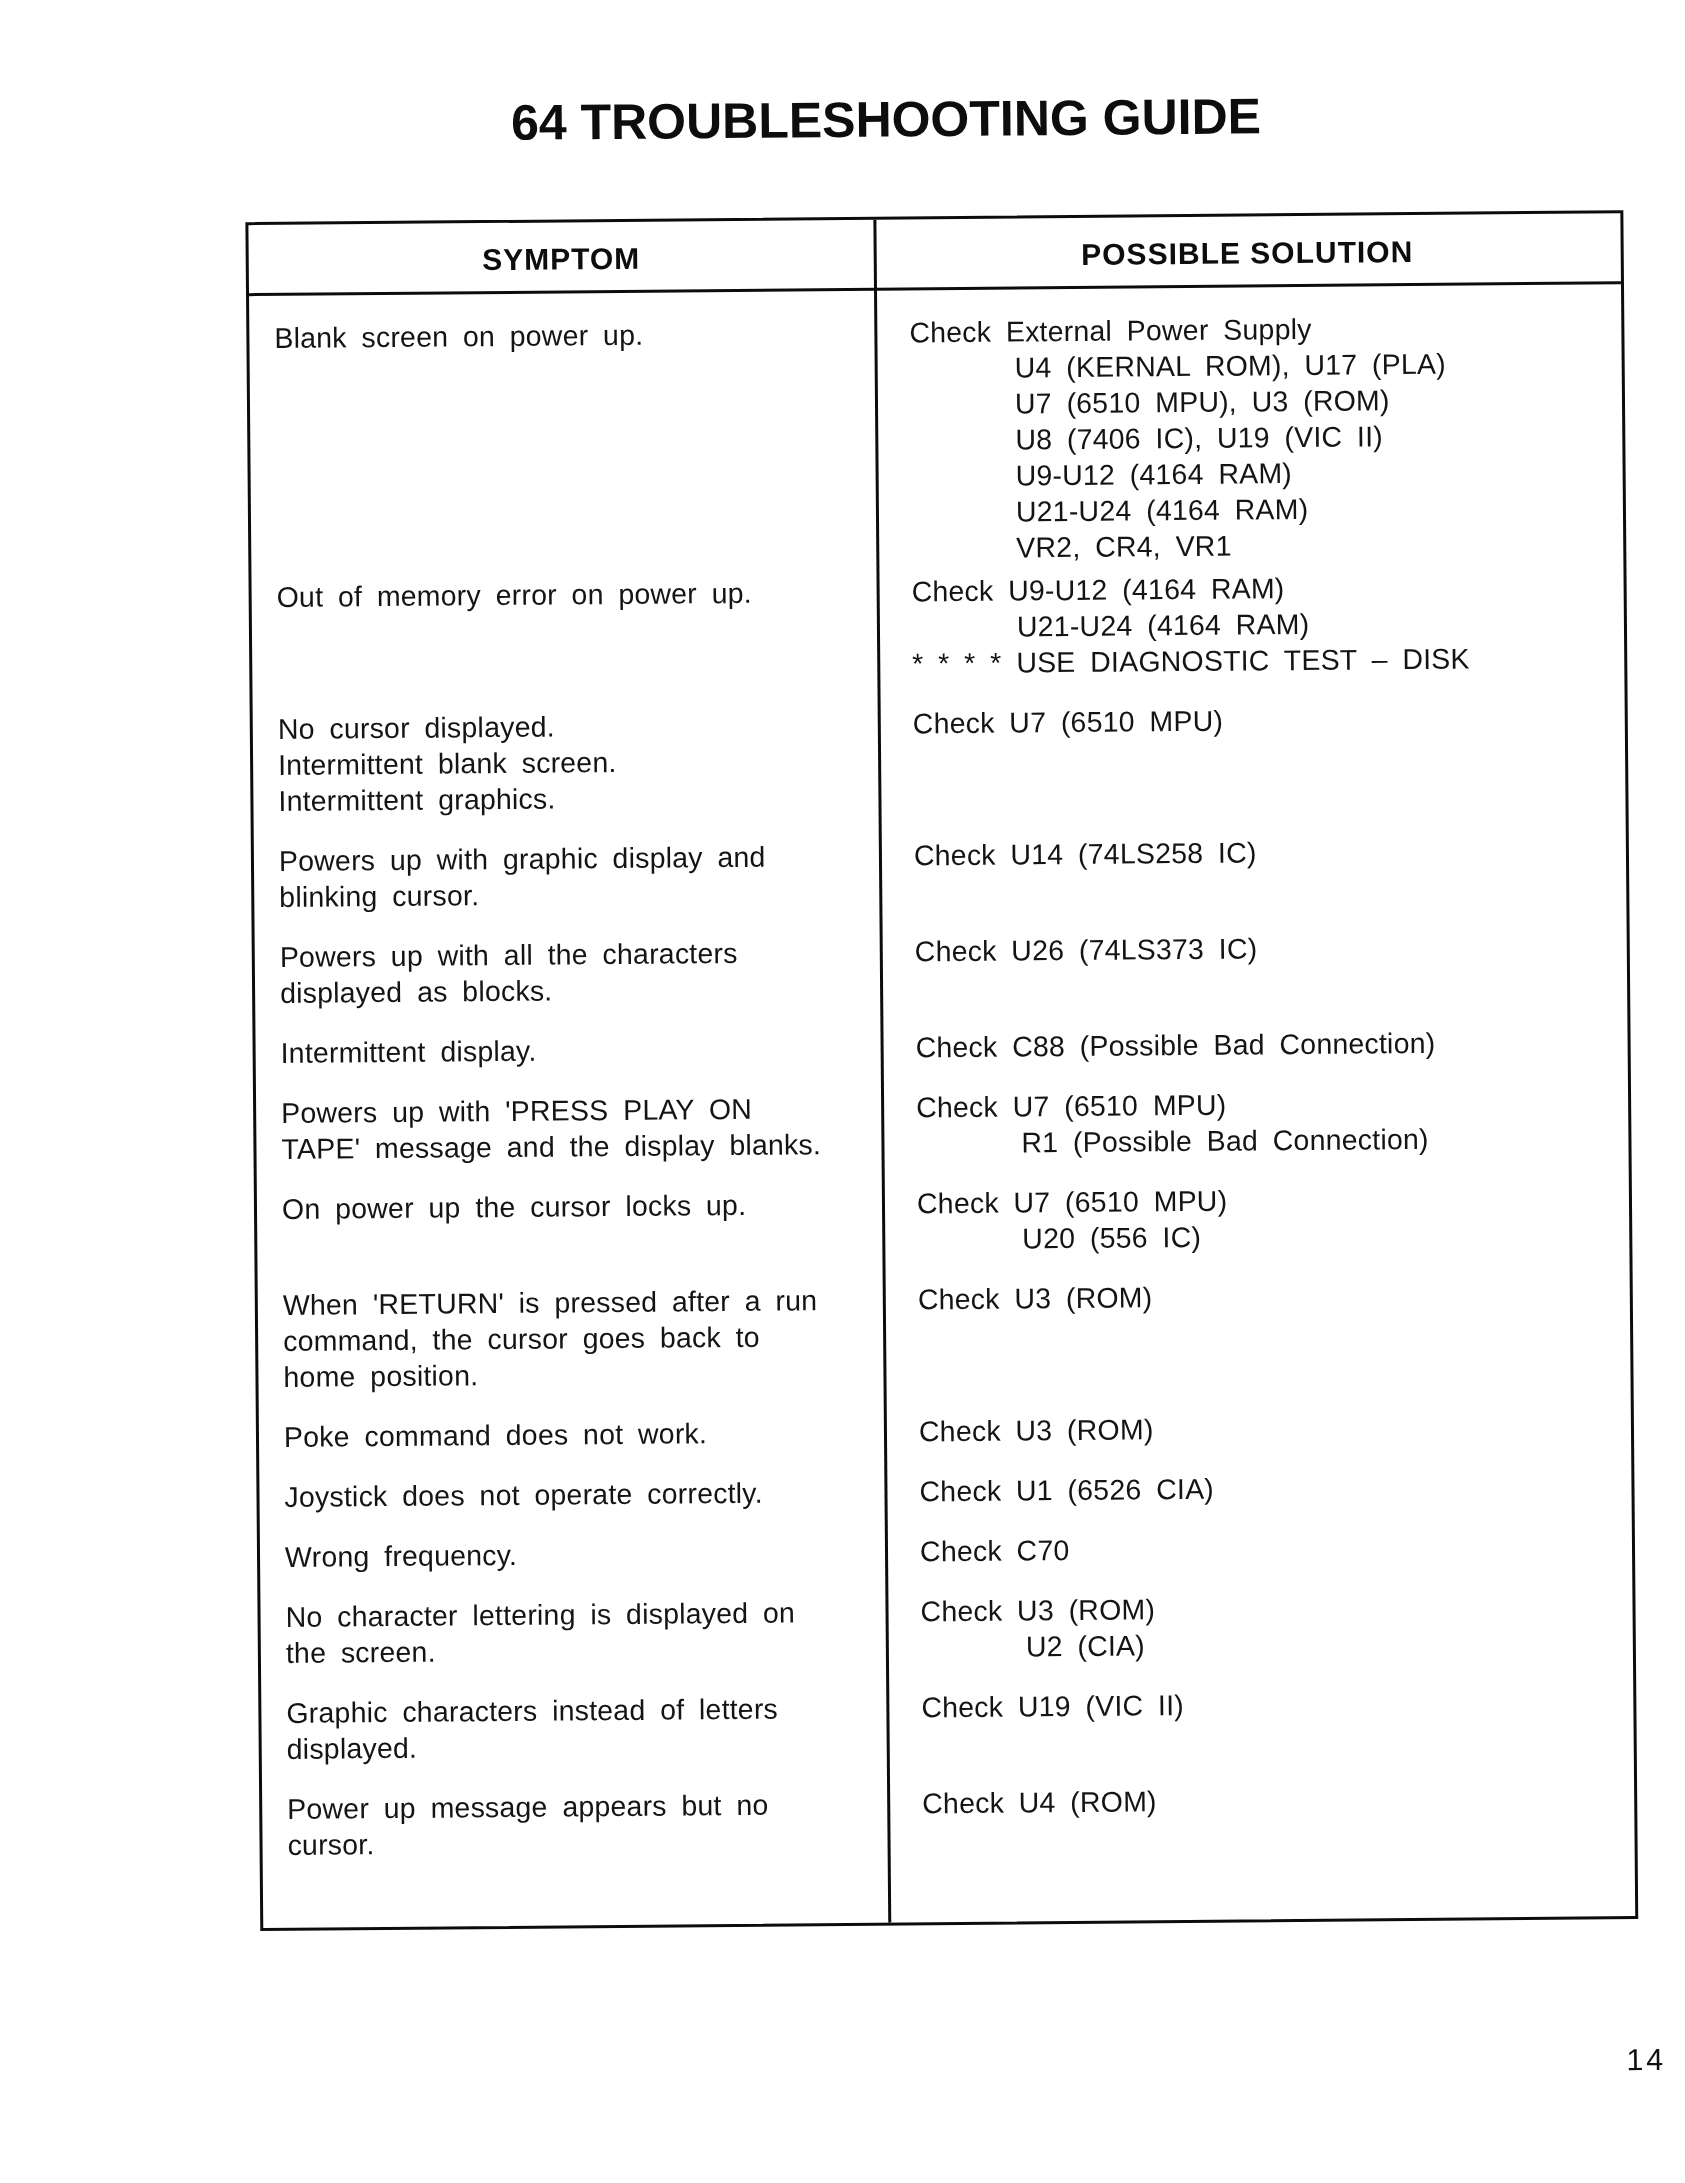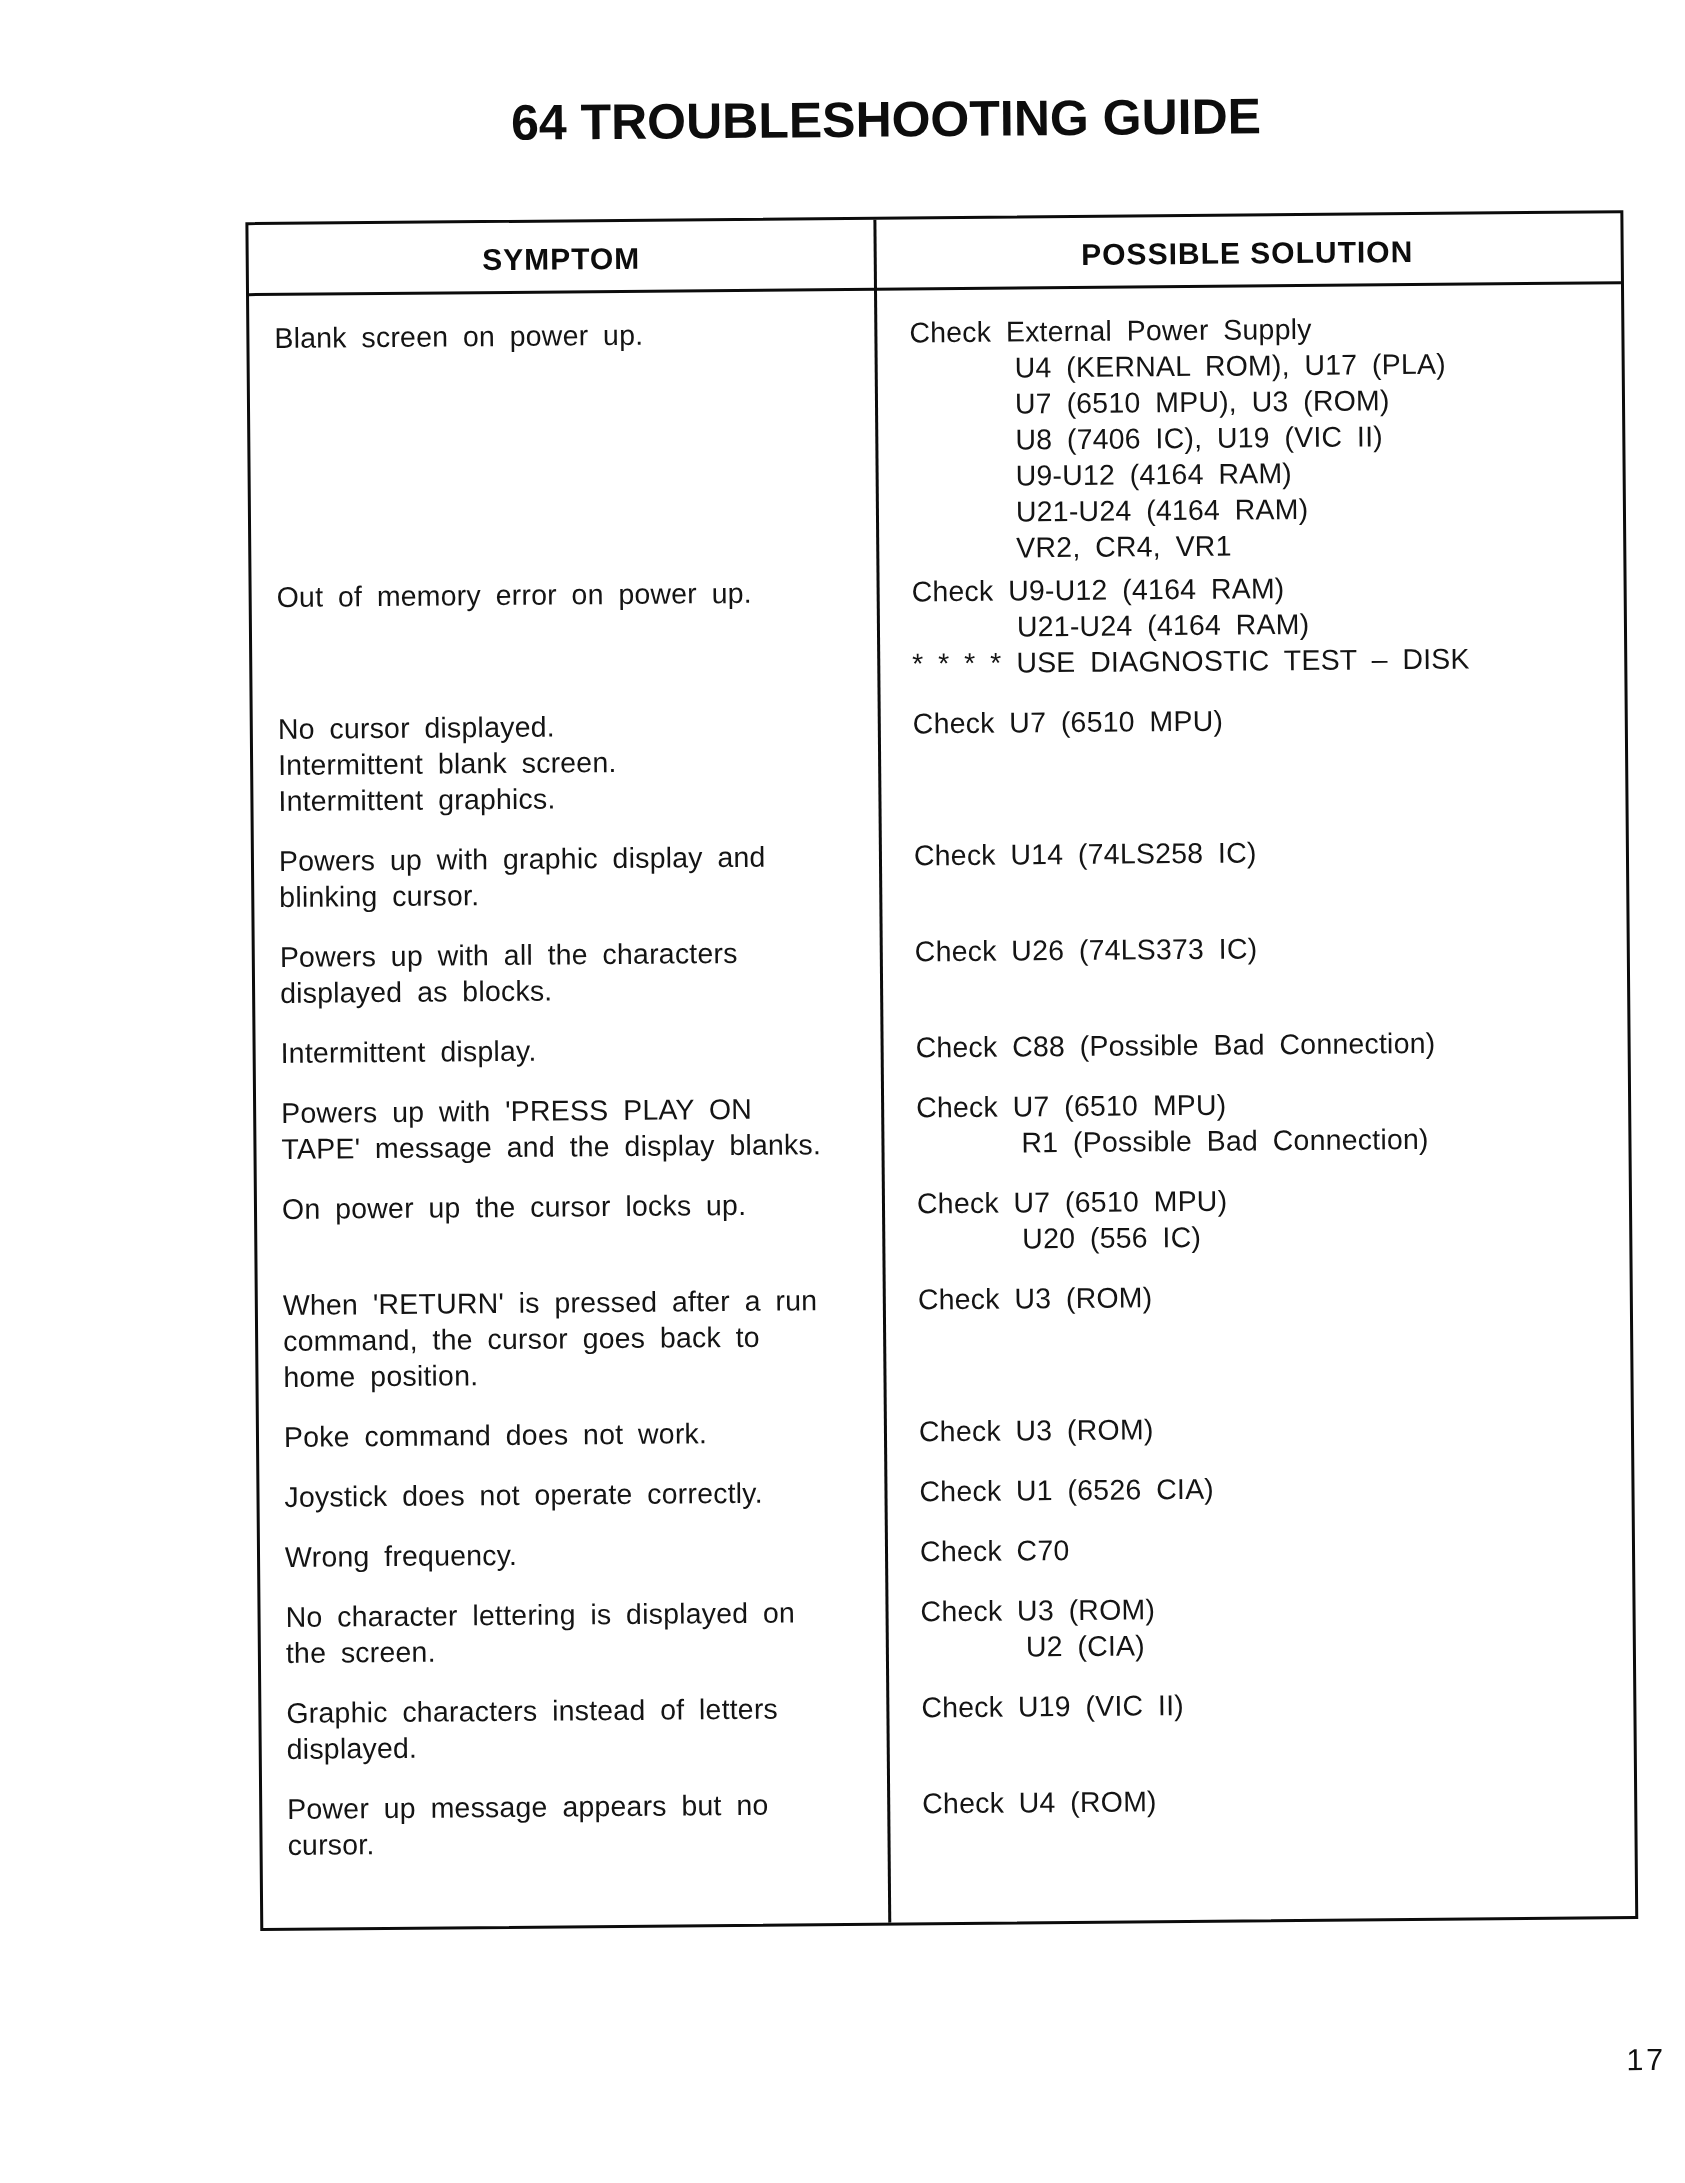--- a/index.html
+++ b/index.html
@@ -263,16 +263,16 @@
             <div class="line">cursor.</div>
           </div>
           <div class="cell solution-cell">
             <div class="line">Check U4 (ROM)</div>
           </div>
         </div>
       </div>
     <div class="col-divider"></div>
   </div>
 
-  <div class="page-number">17</div>
+  <div class="page-number">14</div>
 
 </div>
 
 
 </body></html>

